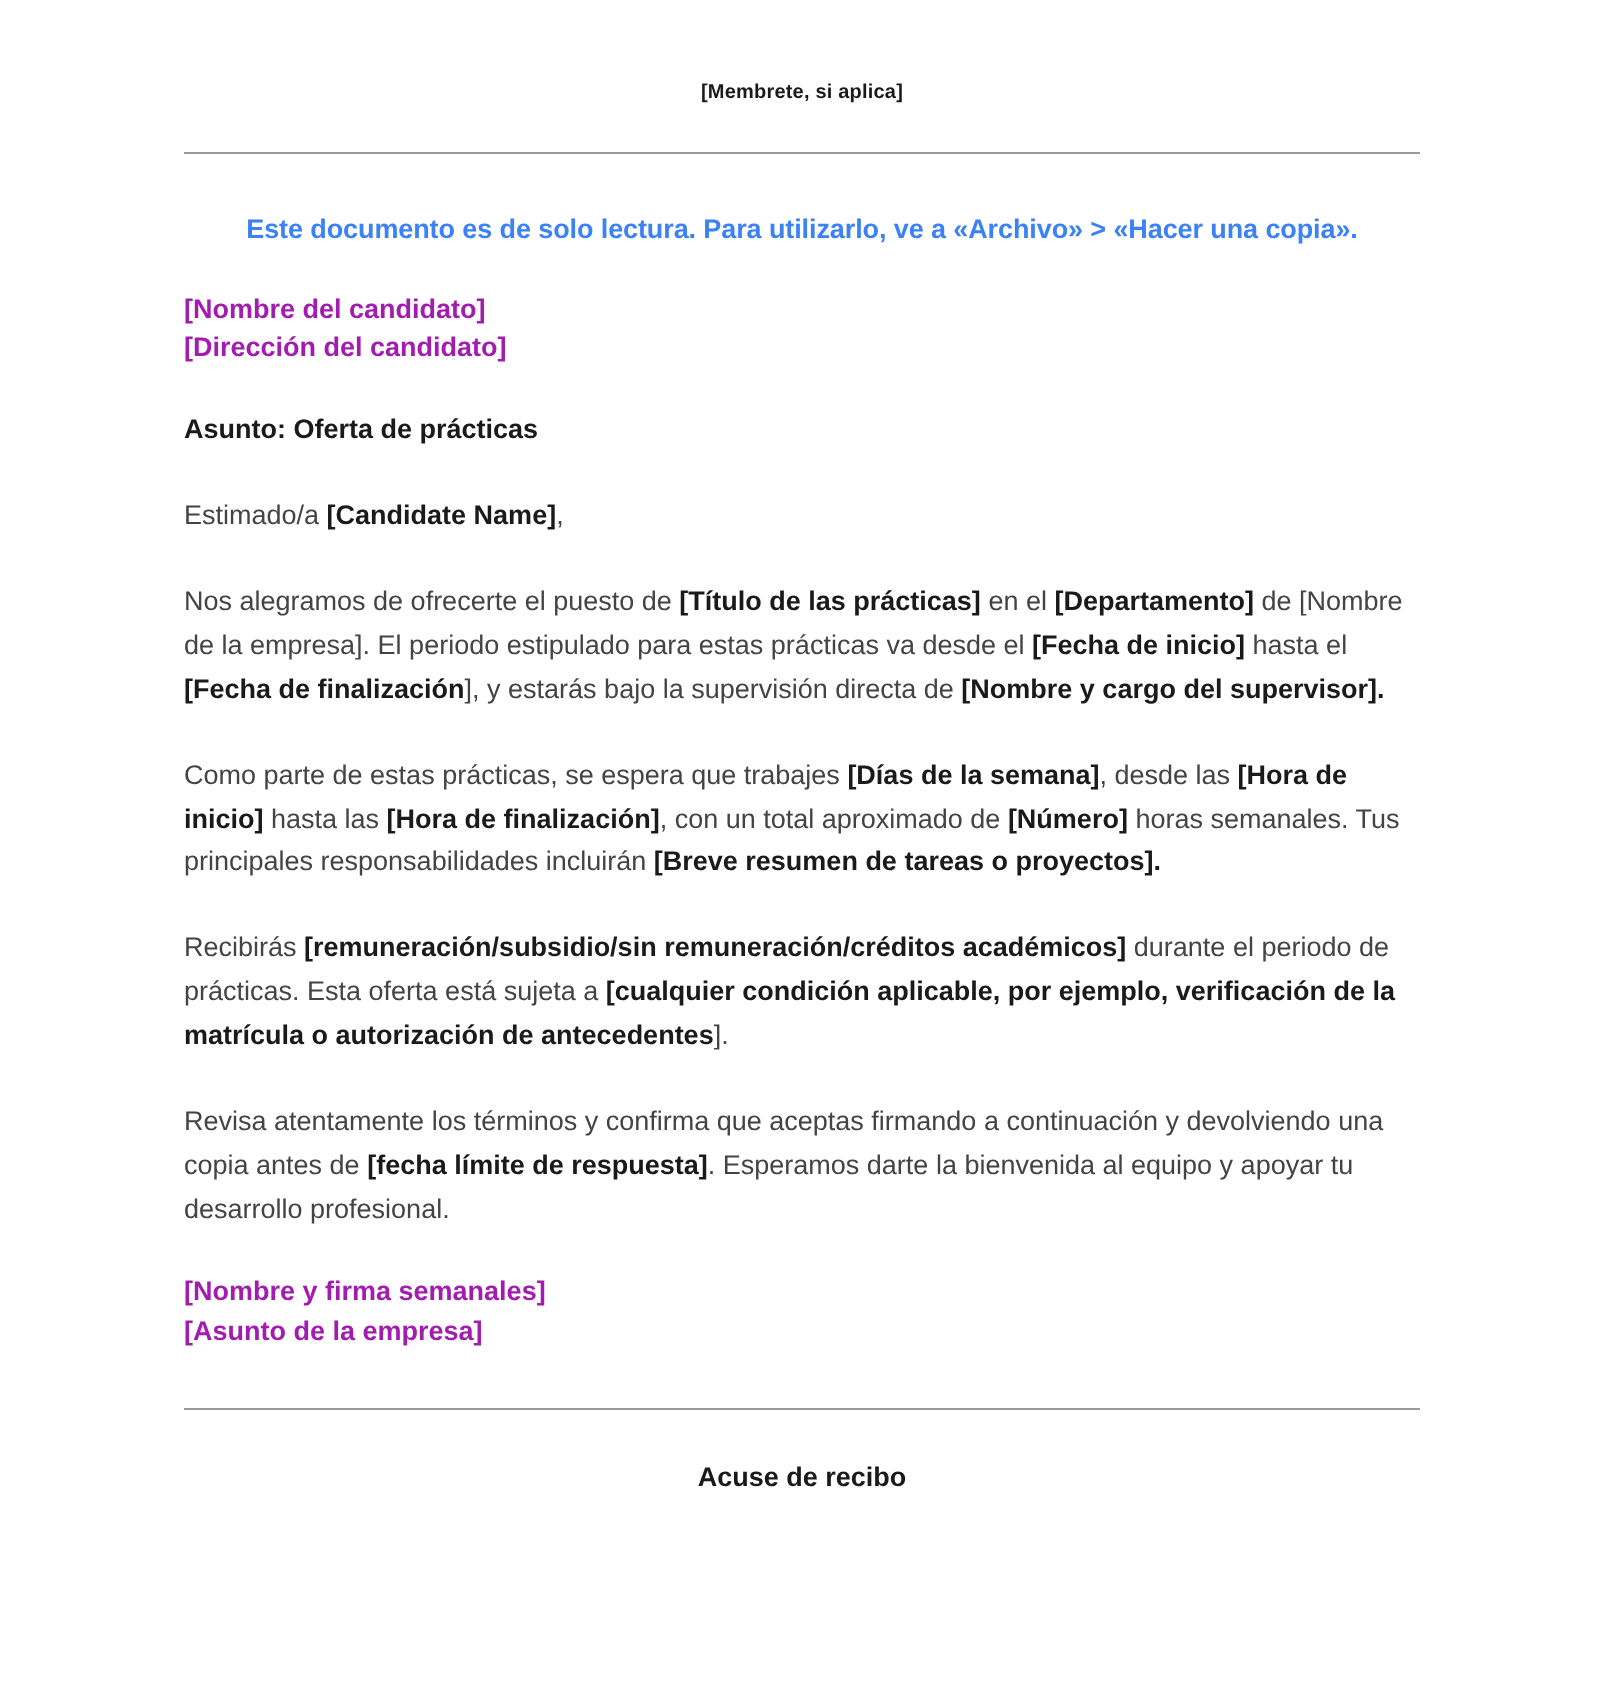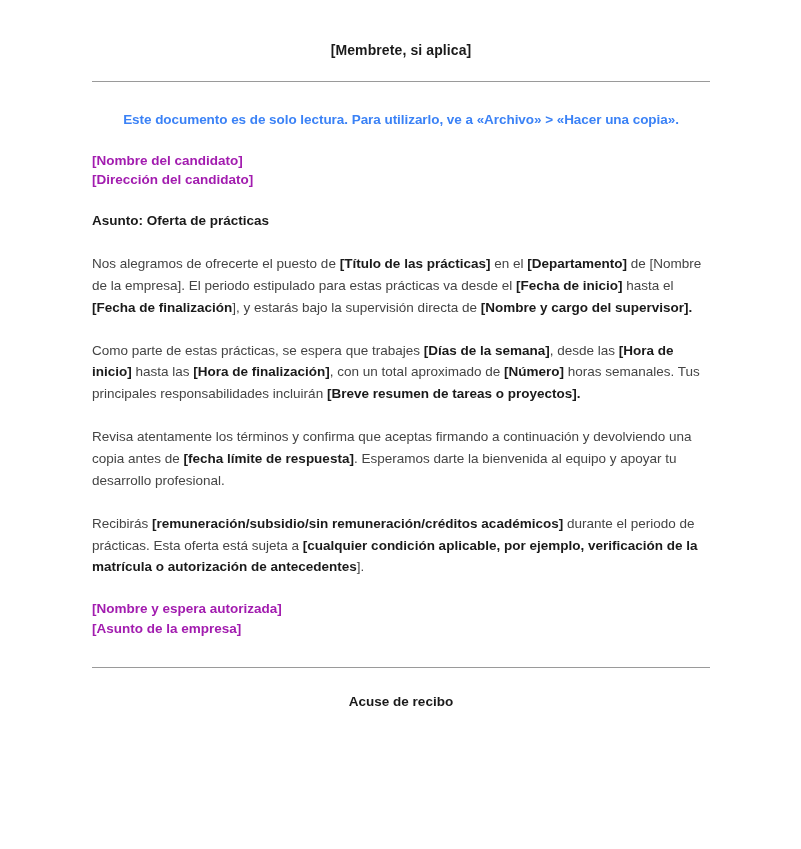--- a/index.html
+++ b/index.html
@@ -25,21 +25,21 @@
   .content {
     position: absolute;
     left: 92px;
     top: 0;
     width: 618px;
   }
 
   
   .doc-header {
     text-align: center;
-    font-size: 14px;
+    font-size: 10px;
     font-weight: bold;
     color: #1a1a1a;
     letter-spacing: 0.1px;
     margin: 0;
     padding-top: 40px;
     line-height: 1.45;
   }
   .rule {
     border: 0;
     border-top: 1px solid #9a9a9a;
@@ -113,40 +113,43 @@
 
     <p class="block">
       <span class="addr-line">[Nombre del candidato]</span>
       <span class="addr-line">[Dirección del candidato]</span>
     </p>
 
     <p class="block">
       <span class="ph">Asunto: Oferta de prácticas</span>
     </p>
 
+    <p class="block">
+      <span class="plain">Estimado/a </span><span class="ph">[Candidate Name]</span><span class="plain">,</span>
+    </p>
 
     <p class="block">
       <span class="plain">Nos alegramos de ofrecerte el puesto de </span><span class="ph">[Título de las prácticas]</span><span class="plain"> en el </span><span class="ph">[Departamento]</span><span class="plain"> de [Nombre de la empresa]. El periodo estipulado para estas prácticas va desde el </span><span class="ph">[Fecha de inicio]</span><span class="plain"> hasta el </span><span class="ph">[Fecha de finalización</span><span class="plain">], y estarás bajo la supervisión directa de </span><span class="ph">[Nombre y cargo del supervisor].</span>
     </p>
 
     <p class="block">
       <span class="plain">Como parte de estas prácticas, se espera que trabajes </span><span class="ph">[Días de la semana]</span><span class="plain">, desde las </span><span class="ph">[Hora de inicio]</span><span class="plain"> hasta las </span><span class="ph">[Hora de finalización]</span><span class="plain">, con un total aproximado de </span><span class="ph">[Número]</span><span class="plain"> horas semanales. Tus principales responsabilidades incluirán </span><span class="ph">[Breve resumen de tareas o proyectos].</span>
     </p>
 
     <p class="block">
-      <span class="plain">Revisa atentamente los términos y confirma que aceptas firmando a continuación y devolviendo una copia antes de </span><span class="ph">[fecha límite de respuesta]</span><span class="plain">. Esperamos darte la bienvenida al equipo y apoyar tu desarrollo profesional.</span>
+      <span class="plain">Recibirás </span><span class="ph">[remuneración/subsidio/sin remuneración/créditos académicos]</span><span class="plain"> durante el periodo de prácticas. Esta oferta está sujeta a </span><span class="ph">[cualquier condición aplicable, por ejemplo, verificación de la matrícula o autorización de antecedentes</span><span class="plain">].</span>
     </p>
 
     <p class="block">
-      <span class="plain">Recibirás </span><span class="ph">[remuneración/subsidio/sin remuneración/créditos académicos]</span><span class="plain"> durante el periodo de prácticas. Esta oferta está sujeta a </span><span class="ph">[cualquier condición aplicable, por ejemplo, verificación de la matrícula o autorización de antecedentes</span><span class="plain">].</span>
+      <span class="plain">Revisa atentamente los términos y confirma que aceptas firmando a continuación y devolviendo una copia antes de </span><span class="ph">[fecha límite de respuesta]</span><span class="plain">. Esperamos darte la bienvenida al equipo y apoyar tu desarrollo profesional.</span>
     </p>
 
 
     <p class="block">
-      <span class="sig-line">[Nombre y espera autorizada]</span>
+      <span class="sig-line">[Nombre y firma semanales]</span>
       <span class="sig-line">[Asunto de la empresa]</span>
     </p>
 
     <hr class="rule rule-bottom">
 
     <div class="ack-title">Acuse de recibo</div>
 
   </div>
 </div>
 

